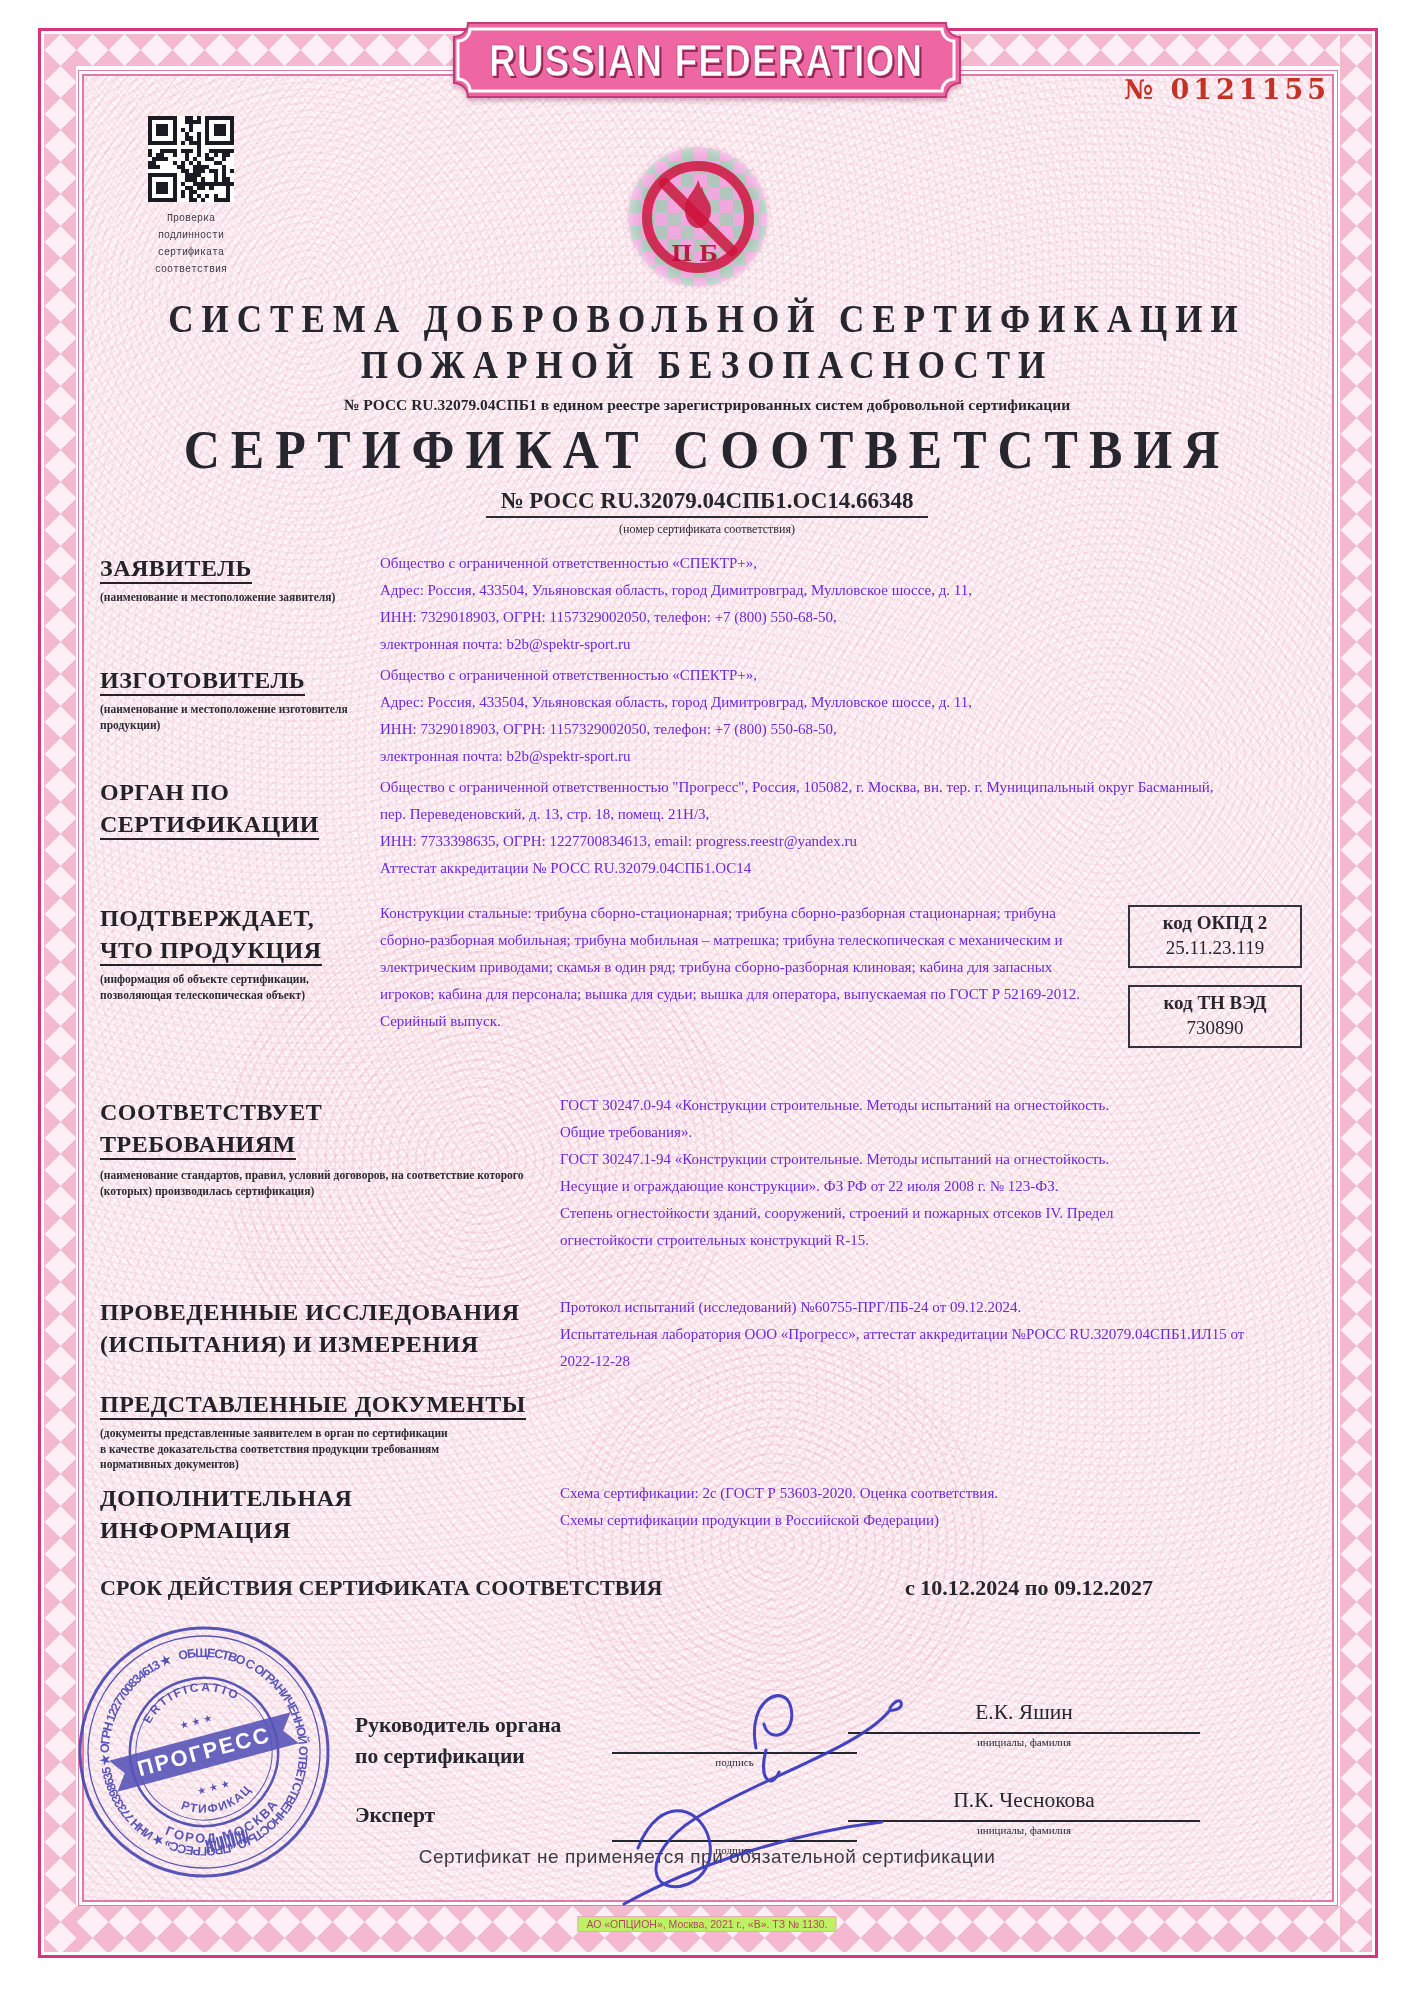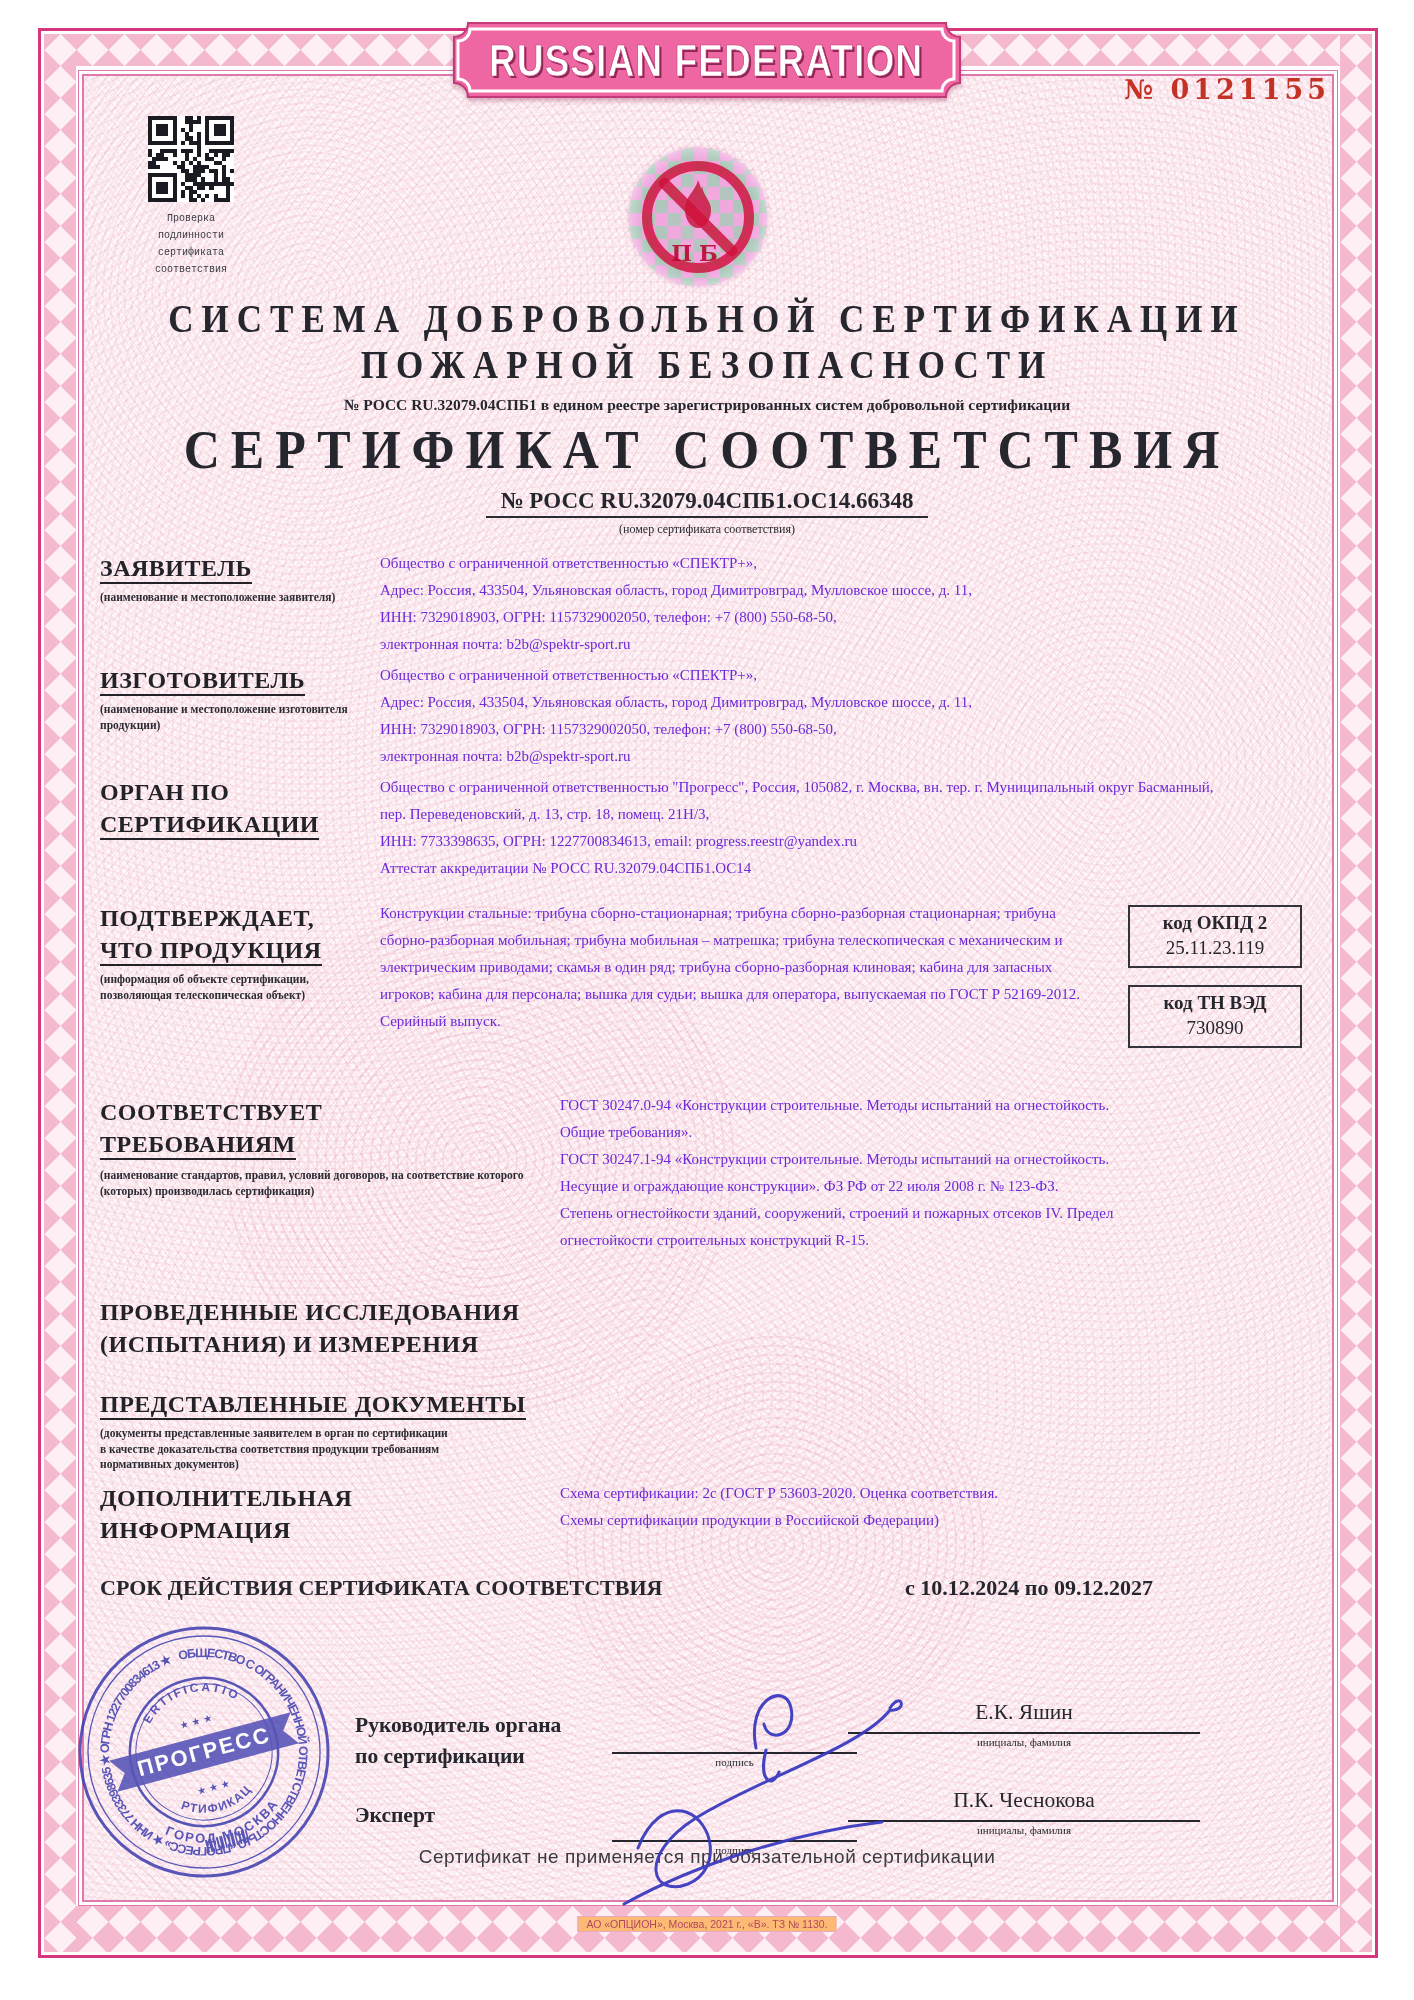--- a/index.html
+++ b/index.html
@@ -95,21 +95,21 @@
   .nl1{left:848px;top:1732px;width:352px;} .nl2{left:848px;top:1820px;width:352px;}
   .sig-caption{position:absolute;font-size:11px;z-index:2;text-align:center;color:#2b2b33;}
   .sc1{left:612px;top:1756px;width:245px;} .sc2{left:612px;top:1844px;width:245px;}
   .nc1{left:848px;top:1736px;width:352px;} .nc2{left:848px;top:1824px;width:352px;}
   .sig-name{position:absolute;font-size:21.5px;text-align:center;z-index:2;}
   .nm1{left:848px;top:1700px;width:352px;} .nm2{left:848px;top:1788px;width:352px;}
 
   .footer-note{position:absolute;left:80px;right:80px;top:1846px;text-align:center;z-index:2;
     font-family:"Liberation Sans",sans-serif;font-size:19px;letter-spacing:.5px;color:#3a3a42;}
   .print-chip{position:absolute;left:50%;top:1916px;transform:translateX(-50%);z-index:2;
-    background:#fdba74;border:1px solid #eaa8c0;padding:1px 8px;
+    background:#bef264;border:1px solid #eaa8c0;padding:1px 8px;
     font-family:"Liberation Sans",sans-serif;font-size:10.5px;color:#b0485f;white-space:nowrap;}
 </style>
 </head>
 <body>
 
 <div class="page">
 
   <div class="guilloche"></div>
   <div class="rosette" style="left:220px;top:900px;width:520px;height:520px;"></div>
   <div class="rosette" style="left:560px;top:1330px;width:430px;height:430px;"></div>
@@ -422,20 +422,22 @@
   <div class="sec-label" style="top:1096px">
     <span class="ln">СООТВЕТСТВУЕТ</span><br>
     <span class="u">ТРЕБОВАНИЯМ</span></div>
   <div class="sec-note" style="top:1168px;width:445px">(наименование стандартов, правил, условий договоров, на соответствие которого (которых) производилась сертификация)</div>
   <div class="sec-content" style="top:1092px;left:560px;width:555px">ГОСТ 30247.0-94 «Конструкции строительные. Методы испытаний на огнестойкость. Общие требования».
 ГОСТ 30247.1-94 «Конструкции строительные. Методы испытаний на огнестойкость. Несущие и ограждающие конструкции». ФЗ РФ от 22 июля 2008 г. № 123-ФЗ.
 Степень огнестойкости зданий, сооружений, строений и пожарных отсеков IV. Предел огнестойкости строительных конструкций R-15.</div>
 
   <div class="sec-label" style="top:1296px;white-space:pre-line">ПРОВЕДЕННЫЕ ИССЛЕДОВАНИЯ
 (ИСПЫТАНИЯ) И ИЗМЕРЕНИЯ</div>
+  <div class="sec-content" style="top:1294px;left:560px;width:700px">Протокол испытаний (исследований) №60755-ПРГ/ПБ-24 от 09.12.2024.
+Испытательная лаборатория ООО «Прогресс», аттестат аккредитации №РОСС RU.32079.04СПБ1.ИЛ15 от 2022-12-28</div>
 
   <div class="sec-label" style="top:1388px">
     <span class="u">ПРЕДСТАВЛЕННЫЕ ДОКУМЕНТЫ</span></div>
   <div class="sec-note" style="top:1426px;width:355px">(документы представленные заявителем в орган по сертификации в качестве доказательства соответствия продукции требованиям нормативных документов)</div>
 
   <div class="sec-label" style="top:1482px;white-space:pre-line">ДОПОЛНИТЕЛЬНАЯ
 ИНФОРМАЦИЯ</div>
   <div class="sec-content" style="top:1480px;left:560px;width:700px">Схема сертификации: 2с (ГОСТ Р 53603-2020. Оценка соответствия.
 Схемы сертификации продукции в Российской Федерации)</div>
 

